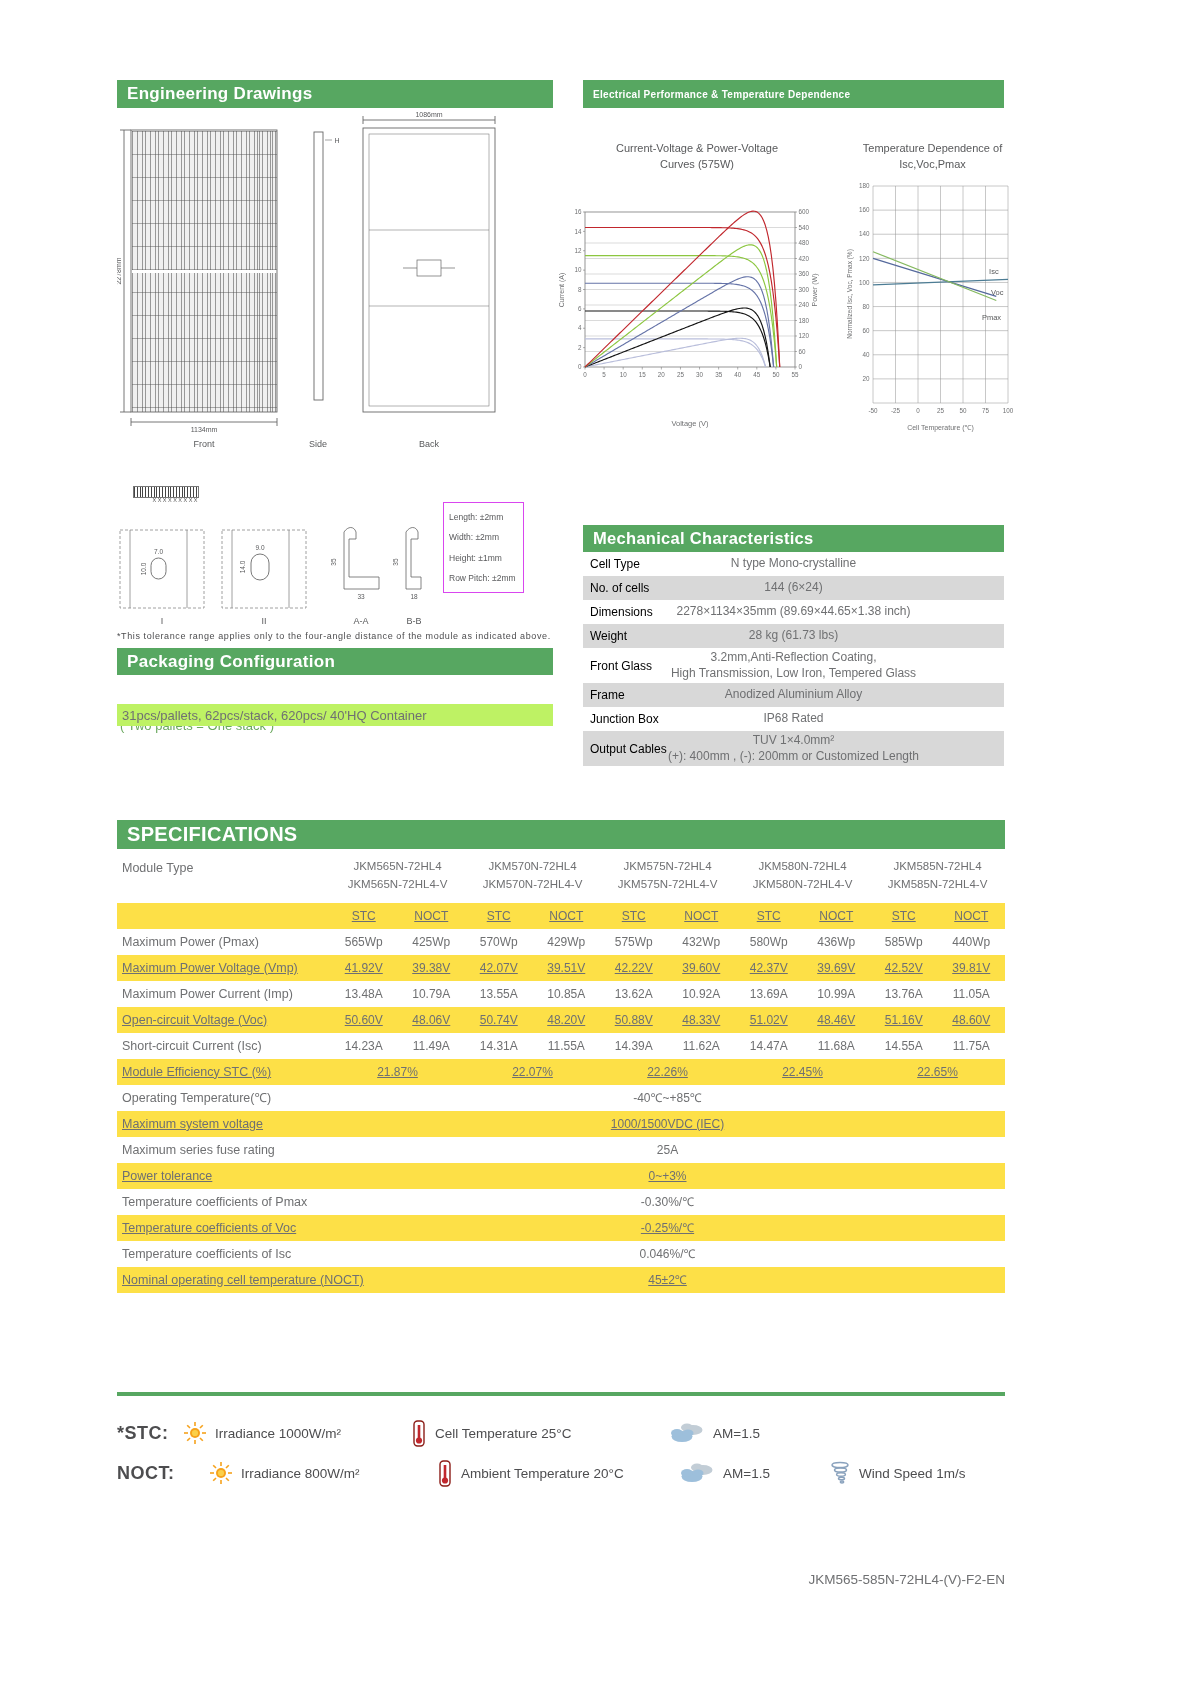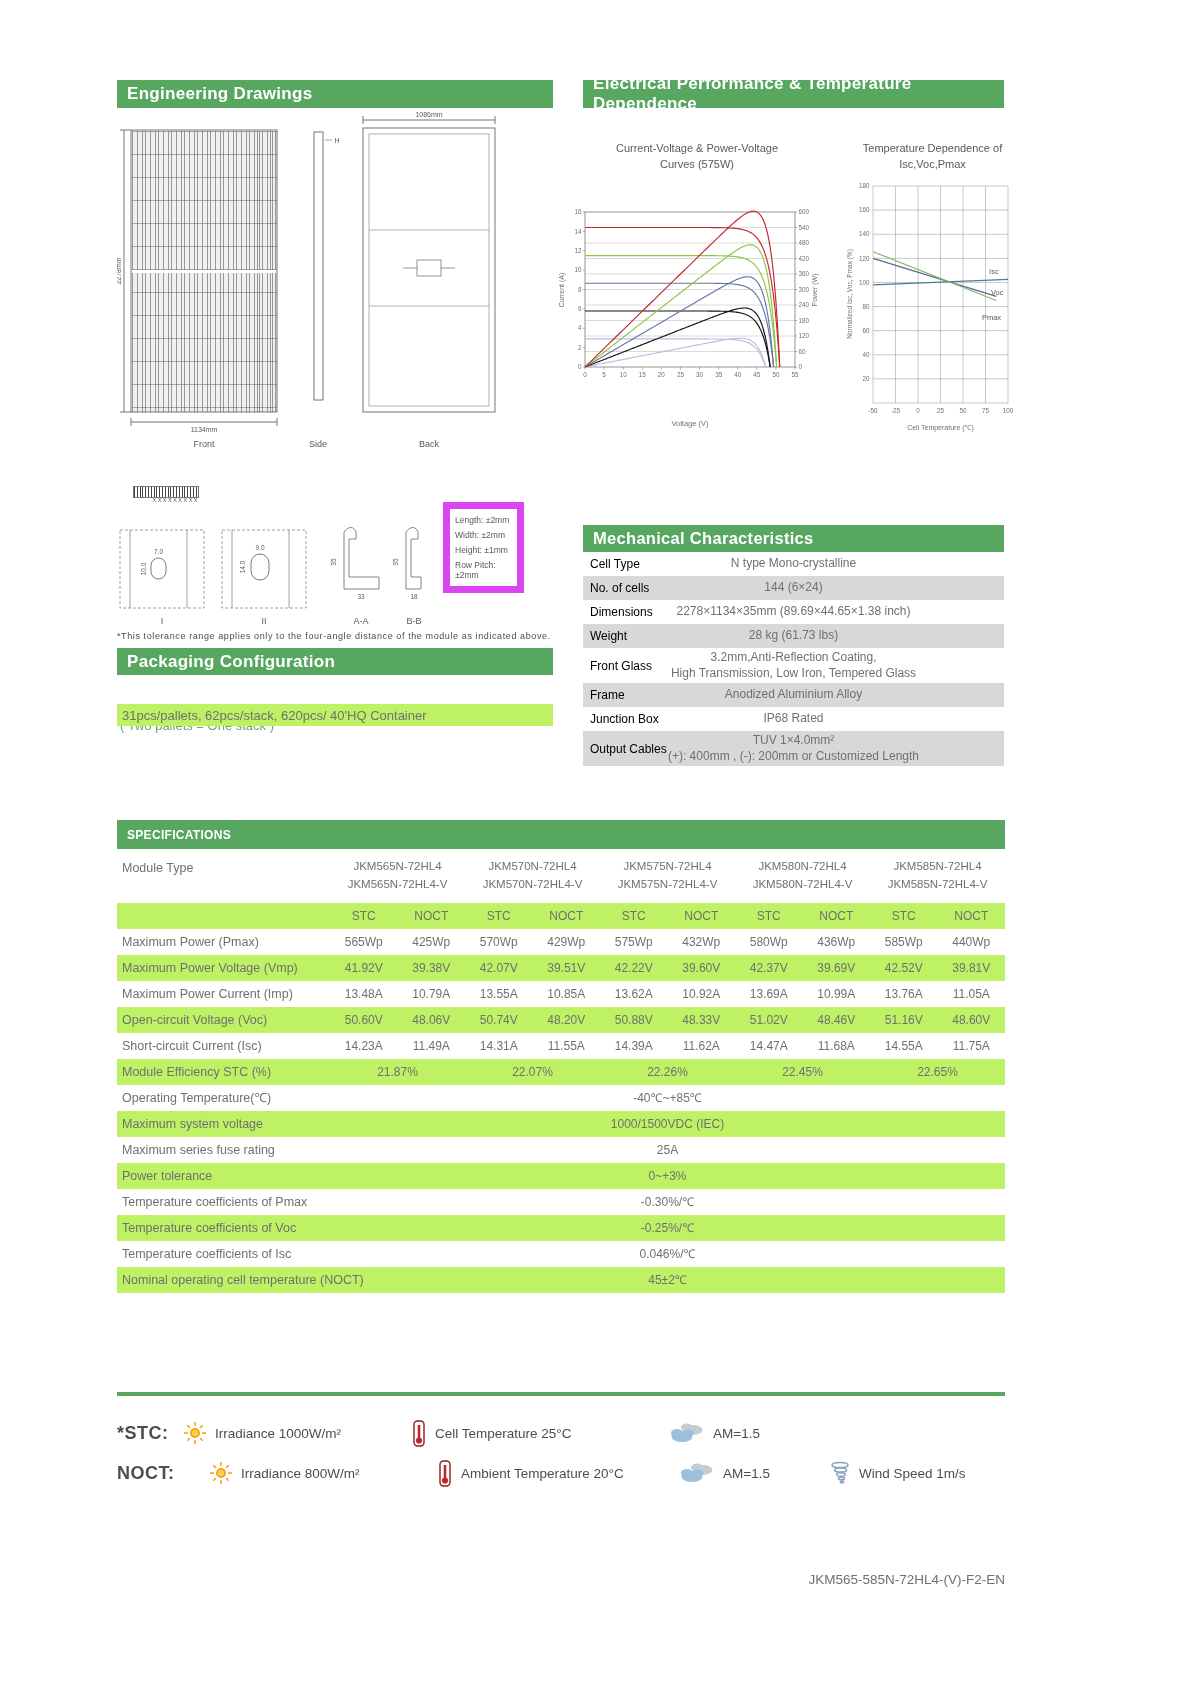--- a/index.html
+++ b/index.html
@@ -1,65 +1,65 @@
 <!DOCTYPE html>
 <html><head>
 <meta charset="utf-8">
 <style>
   html,body{margin:0;padding:0;background:#fff;}
   .page{position:relative;width:1200px;height:1697px;background:#ffffff;
         font-family:"Liberation Sans", sans-serif;color:#6f7072;overflow:hidden;}
   .hdr{position:absolute;background:#57a761;color:#fff;font-weight:bold;
        display:flex;align-items:center;padding-left:10px;box-sizing:border-box;letter-spacing:.3px;}
   #hdr-eng{left:117px;top:80px;width:436px;height:28px;font-size:17px;}
-  #hdr-elec{left:583px;top:80px;width:421px;height:28px;font-size:17px;}
+  #hdr-elec{left:583px;top:80px;width:421px;height:28px;font-size:10px;}
   #hdr-mech{left:583px;top:525px;width:421px;height:27px;font-size:16.5px;}
   #hdr-pack{left:117px;top:648px;width:436px;height:27px;font-size:17px;}
-  #hdr-spec{left:117px;top:820px;width:888px;height:29px;font-size:12px;}
+  #hdr-spec{left:117px;top:820px;width:888px;height:29px;font-size:20px;}
 
   .chart-title{position:absolute;text-align:center;font-size:11px;color:#58595b;line-height:1.45;}
   #iv-title{left:588px;top:141px;width:218px;}
   #temp-title{left:845px;top:141px;width:175px;}
   #iv-chart{position:absolute;left:555px;top:190px;}
   #temp-chart{position:absolute;left:845px;top:178px;}
 
   
   #panel-grid{position:absolute;left:131.5px;top:130.5px;width:145px;height:281px;
      background:
        linear-gradient(180deg, rgba(0,0,0,0) 0 49.5%, #ffffff 49.5% 50.6%, rgba(0,0,0,0) 50.6%),
        repeating-linear-gradient(90deg, rgba(80,80,80,.55) 0 .7px, rgba(0,0,0,0) .7px 2.6px),
        repeating-linear-gradient(180deg, rgba(80,80,80,.45) 0 .7px, rgba(0,0,0,0) .7px 23px),
        #f0f0f0;}
   #drawings-svg{position:absolute;left:117px;top:110px;}
   #details-svg{position:absolute;left:117px;top:520px;}
   #barcode{position:absolute;left:133px;top:486px;width:66px;height:16px;}
   #barcode .bars{height:10px;background:repeating-linear-gradient(90deg,#444 0 1px,rgba(0,0,0,0) 1px 2.8px);border:1px solid #777;}
   #barcode .xs{font-size:5.5px;letter-spacing:1.5px;color:#555;text-align:right;line-height:5px;}
-  #tol-box{position:absolute;left:443px;top:502px;width:81px;height:91px;border:7px solid #d946ef;
+  #tol-box{position:absolute;left:443px;top:502px;width:81px;height:91px;border:1px solid #d946ef;
      display:flex;flex-direction:column;justify-content:space-around;padding:4px 5px;box-sizing:border-box;}
   #tol-box div{font-size:8.5px;color:#58595b;}
   #tol-note{position:absolute;left:117px;top:631px;width:440px;font-size:9px;letter-spacing:.6px;color:#4d4d4f;}
 
   
   #pack-sub{position:absolute;left:120px;top:682px;font-size:13px;color:#6aa85e;margin-top:36px;}
   #pack-bar{position:absolute;left:117px;top:704px;width:436px;height:22px;background:#bef264;
      display:flex;align-items:center;padding-left:5px;box-sizing:border-box;font-size:13px;color:#6f7072;text-align:center;}
 
   
   #mech-table{position:absolute;left:583px;top:552px;width:421px;}
   .mrow{position:relative;display:flex;align-items:center;min-height:24px;}
   .mrow.tall{min-height:35px;}
   .mrow.shade{background:#d8d8d8;}
   .mlabel{position:absolute;left:7px;top:50%;transform:translateY(-50%);font-size:12px;color:#000000;white-space:nowrap;}
   .mvalue{width:100%;text-align:center;font-size:12px;color:#6f7072;line-height:1.3;}
 
   
   #spec-table{position:absolute;left:117px;top:858px;width:888px;}
   .sp-row{display:flex;align-items:center;height:26px;font-size:12px;color:#6f7072;}
-  .sp-row.shade{background:#bef264;}
+  .sp-row.shade{background:#fde047;text-decoration:underline;}
   .sp-label{width:213px;padding-left:5px;box-sizing:border-box;font-size:12.5px;white-space:nowrap;}
   .sp-group{width:135px;box-sizing:border-box;}
   .sp-group.two{display:flex;}
   .sp-group.two .sp-sub{width:50%;text-align:center;}
   .sp-group.center{text-align:center;}
   .sp-merged{width:675px;text-align:center;}
   .sp-modelrow{display:flex;align-items:flex-start;margin-bottom:9px;}
   .sp-modelrow .sp-label{padding-top:3px;}
   .sp-modelrow .sp-group{text-align:center;font-size:11.5px;line-height:1.55;color:#6f7072;}
   .sp-cond{height:26px;}

